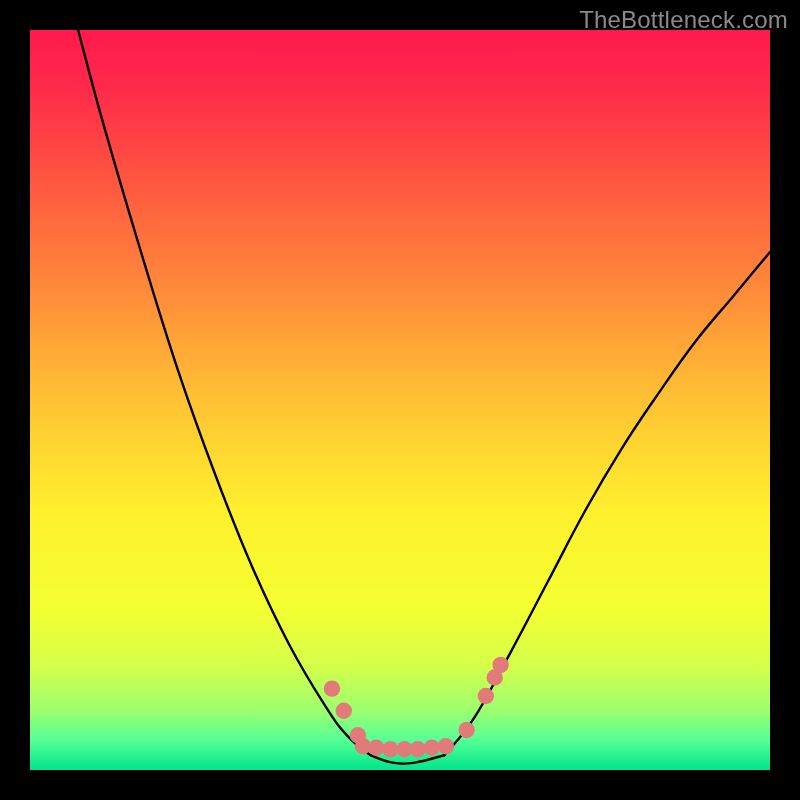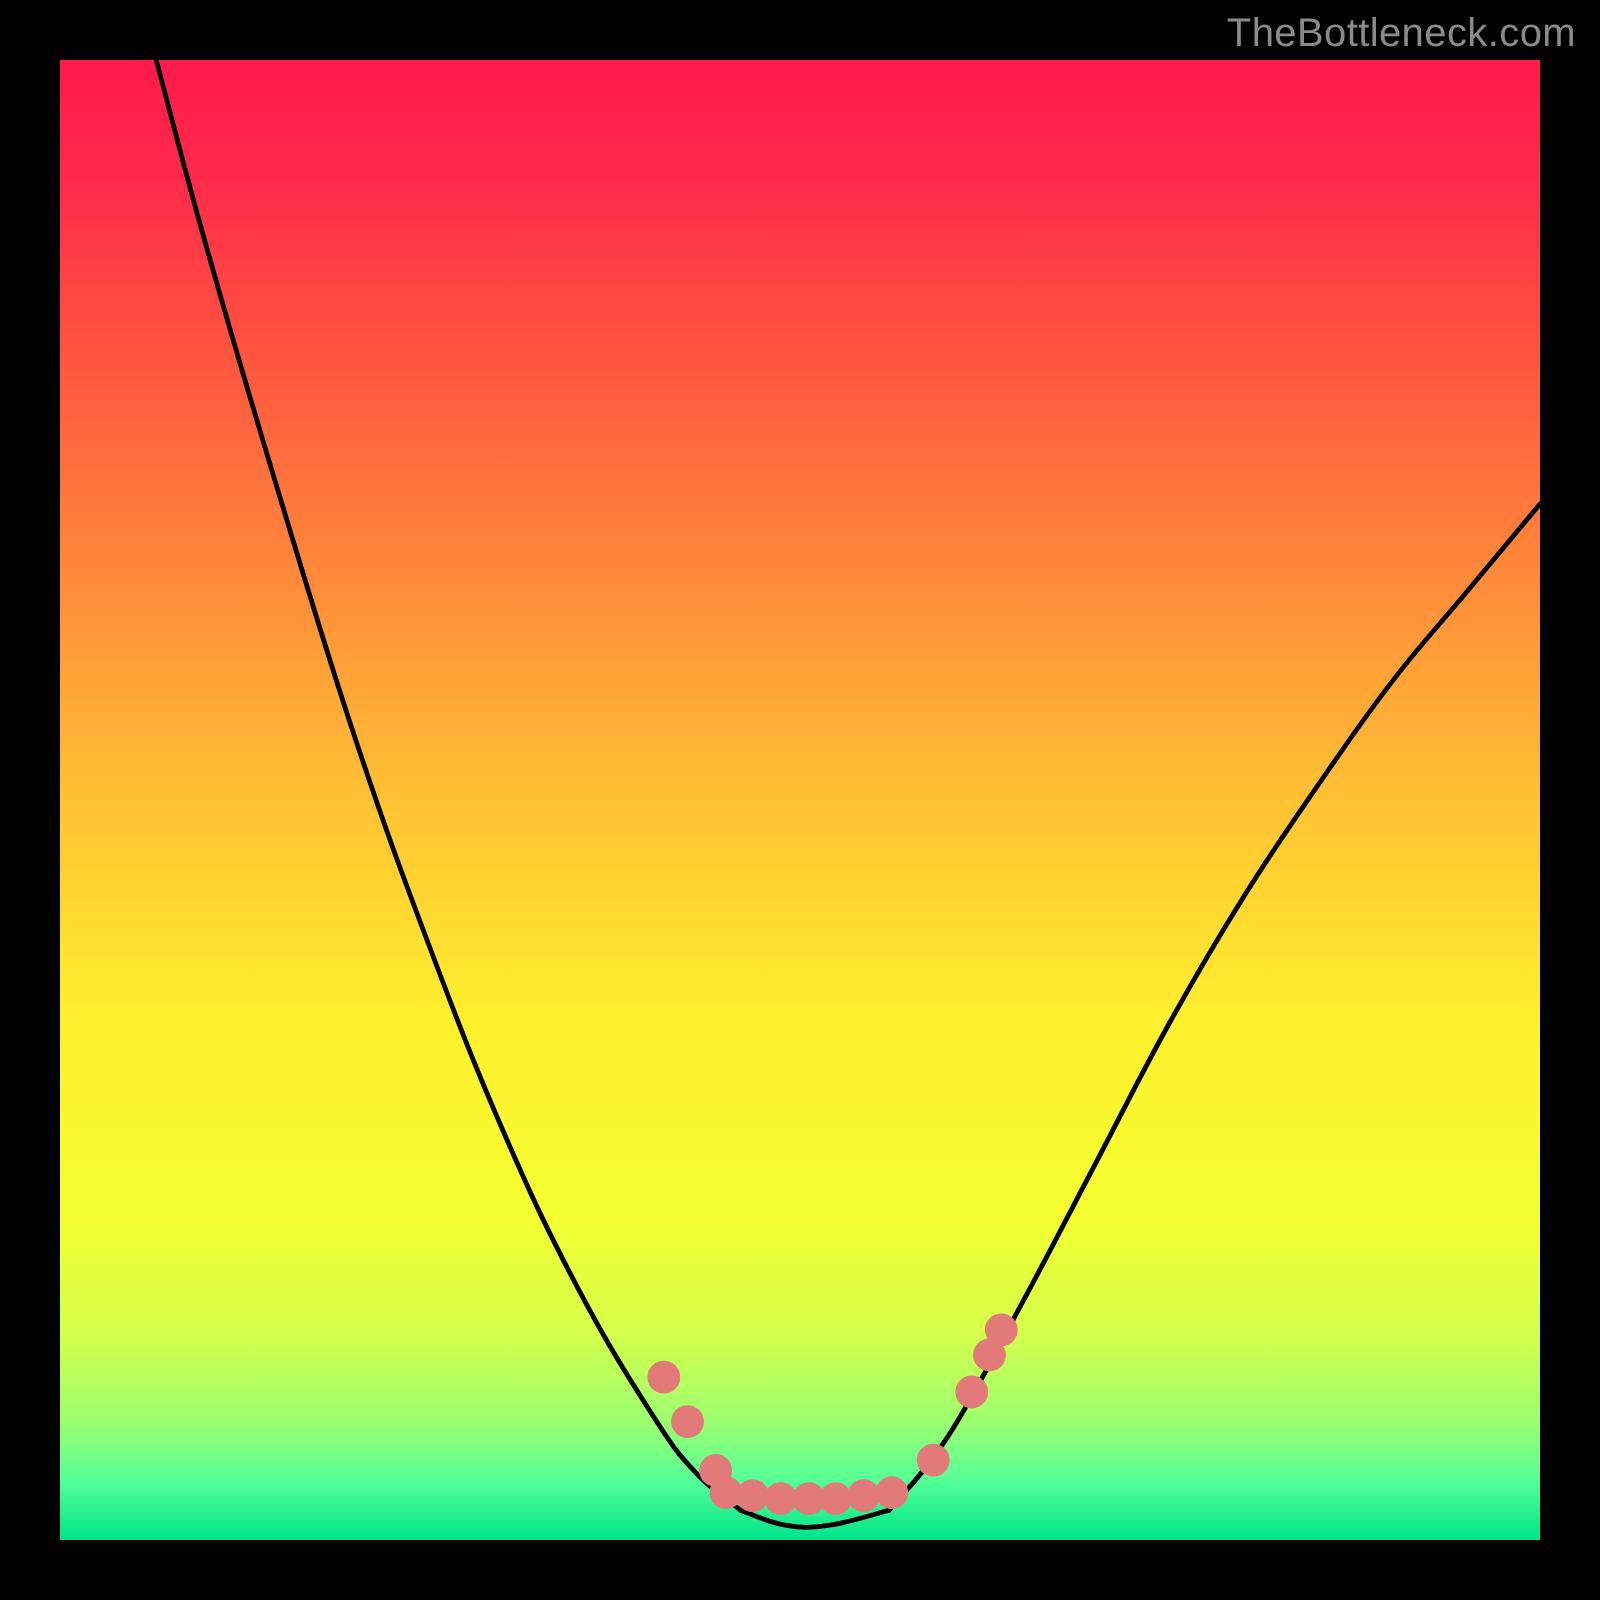--- a/index.html
+++ b/index.html
@@ -38,21 +38,21 @@
     left: 0;
     top: 0;
     width: 740px;
     height: 740px;
   }
   .watermark {
     position: absolute;
     top: 6px;
     right: 12px;
     font-family: Arial, Helvetica, sans-serif;
-    font-size: 20px;
+    font-size: 24px;
     font-weight: 500;
     color: #8a8a8a;
     letter-spacing: 0.2px;
   }
 </style>
 </head>
 <body>
 
 <div class="frame">
 

